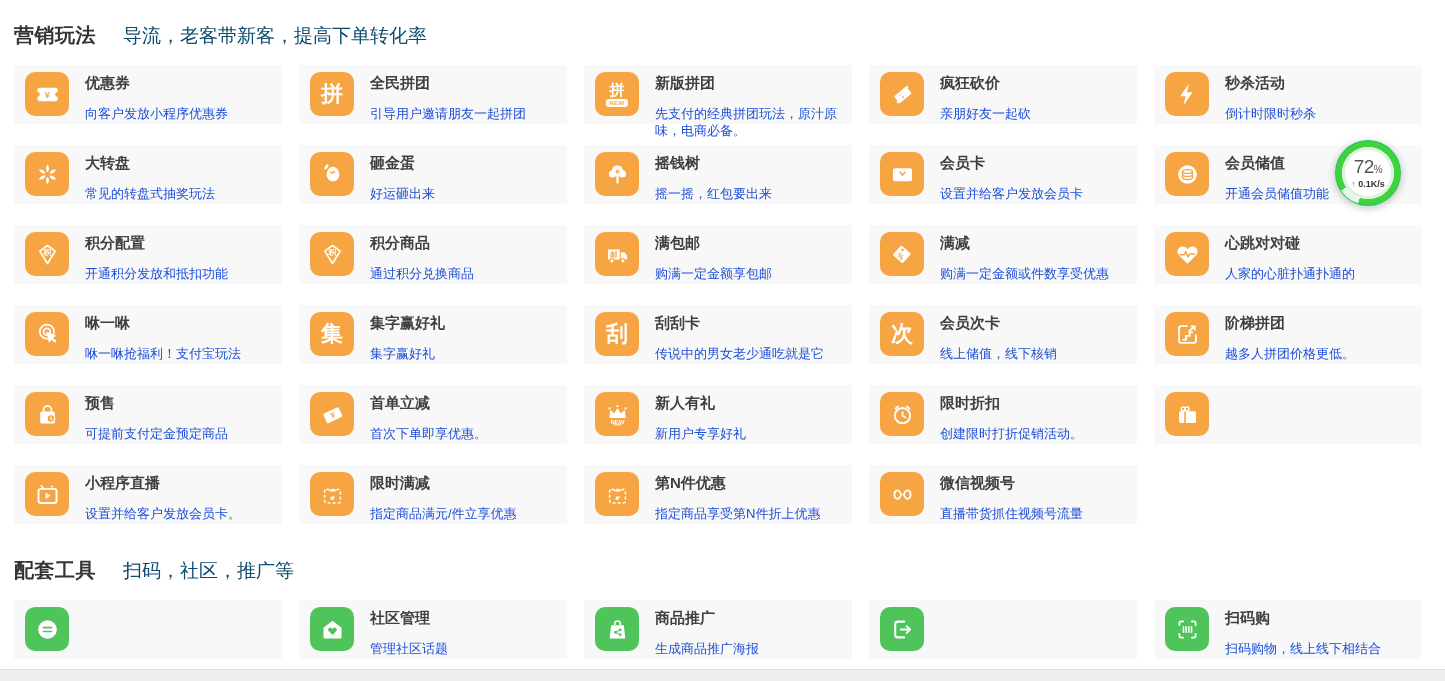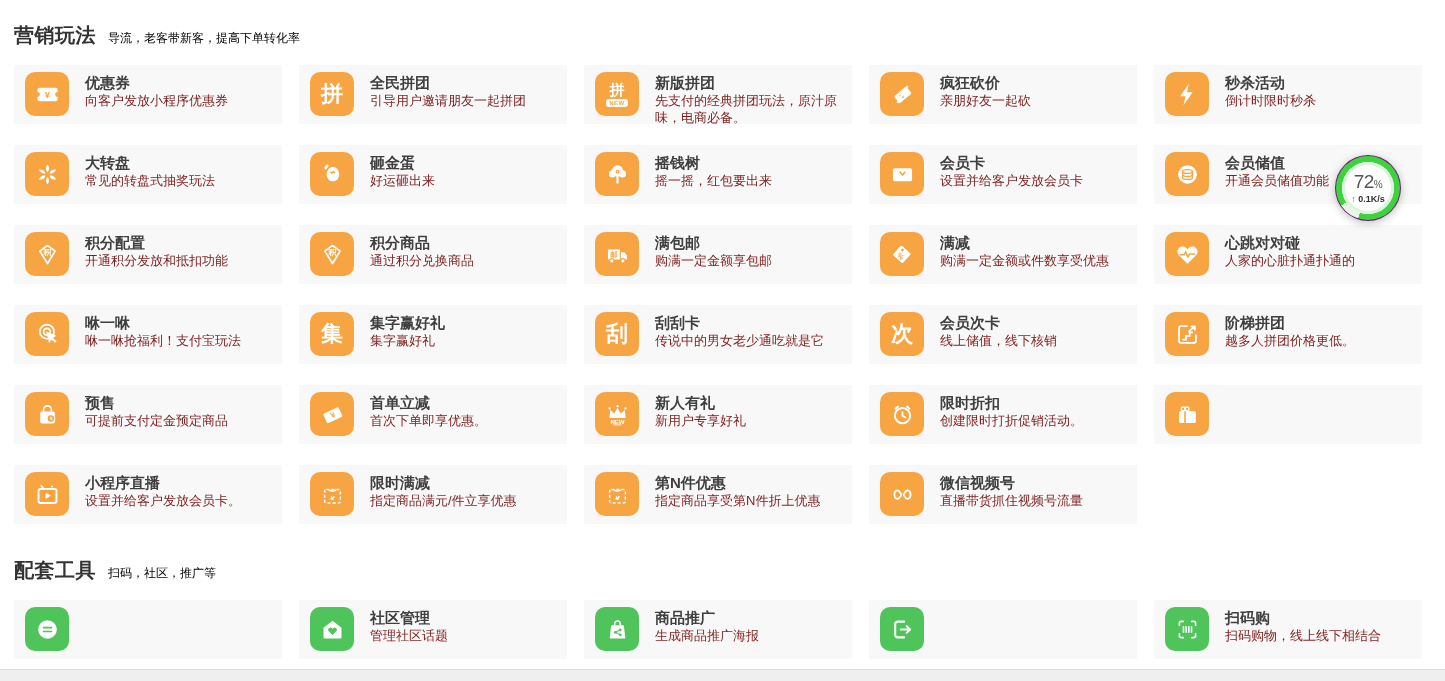--- a/index.html
+++ b/index.html
@@ -4,21 +4,21 @@
 <style>
   html,body{margin:0;padding:0;}
   body{
     width:1445px;height:681px;overflow:hidden;background:#fff;
     font-family:"Liberation Sans","DejaVu Sans",sans-serif;
     position:relative;
   }
   .page{padding:22px 14px 0 14px;}
   .sec-head{display:flex;align-items:baseline;margin-bottom:16px;}
   .sec-title{font-size:20px;font-weight:600;color:#333;margin:0;letter-spacing:.5px;}
-  .sec-sub{font-size:12px;color:#000000;margin-left:12px;}
+  .sec-sub{font-size:19px;color:#0c4a6e;margin-left:27px;}
   .grid{
     display:grid;grid-template-columns:repeat(5,268px);
     grid-auto-rows:59px;gap:21px 17px;
   }
   .card{
     background:#f8f8f8;display:flex;align-items:flex-start;
     padding:8px 0 0 11px;height:51px;cursor:pointer;
   }
   .tile{
     width:44px;height:44px;border-radius:10px;flex:none;
@@ -27,30 +27,30 @@
   }
   .tile svg{display:block;}
   .char{color:#fff;font-size:22px;font-weight:700;line-height:1;}
   .char-sm{font-size:15px;}
   .new-badge{
     background:#fff;color:var(--tile);font-size:6px;font-weight:700;
     border-radius:3px;padding:1px 3px;line-height:1;margin-top:2px;letter-spacing:.5px;
   }
   .txt{margin-left:16px;min-width:0;}
   .card-title{font-size:15px;font-weight:600;color:#404040;line-height:19px;}
-  .card-desc{font-size:13px;color:#7f1d1d;line-height:17px;margin-top:0;width:196px;}
+  .card-desc{font-size:13px;color:#1d4ed8;line-height:17px;margin-top:13px;width:196px;}
   .sec-tools{margin-top:33px;}
   .bottom-bar{
     position:absolute;left:0;bottom:0;width:1445px;height:11px;
     background:#efefef;border-top:1px solid #dcdcdc;
   }
   
   .net-badge{
-    position:absolute;left:1335px;top:155px;width:66px;height:66px;border-radius:50%;
-    box-shadow:0 2px 8px rgba(0,0,0,.25);cursor:pointer;background:#701a75;
+    position:absolute;left:1335px;top:140px;width:66px;height:66px;border-radius:50%;
+    box-shadow:0 2px 8px rgba(0,0,0,.25);cursor:pointer;background:#22c55e;
   }
   .ring{
     position:absolute;inset:1px;border-radius:50%;
     background:conic-gradient(#3ed23e 0 198deg,#e7f7e7 198deg 237deg,#3ed23e 237deg 360deg);
     display:flex;align-items:center;justify-content:center;
   }
   .ring-inner{
     width:52px;height:52px;border-radius:50%;background:#fff;
     box-shadow:inset 0 0 0 3px #def3de;
     display:flex;flex-direction:column;align-items:center;justify-content:center;

